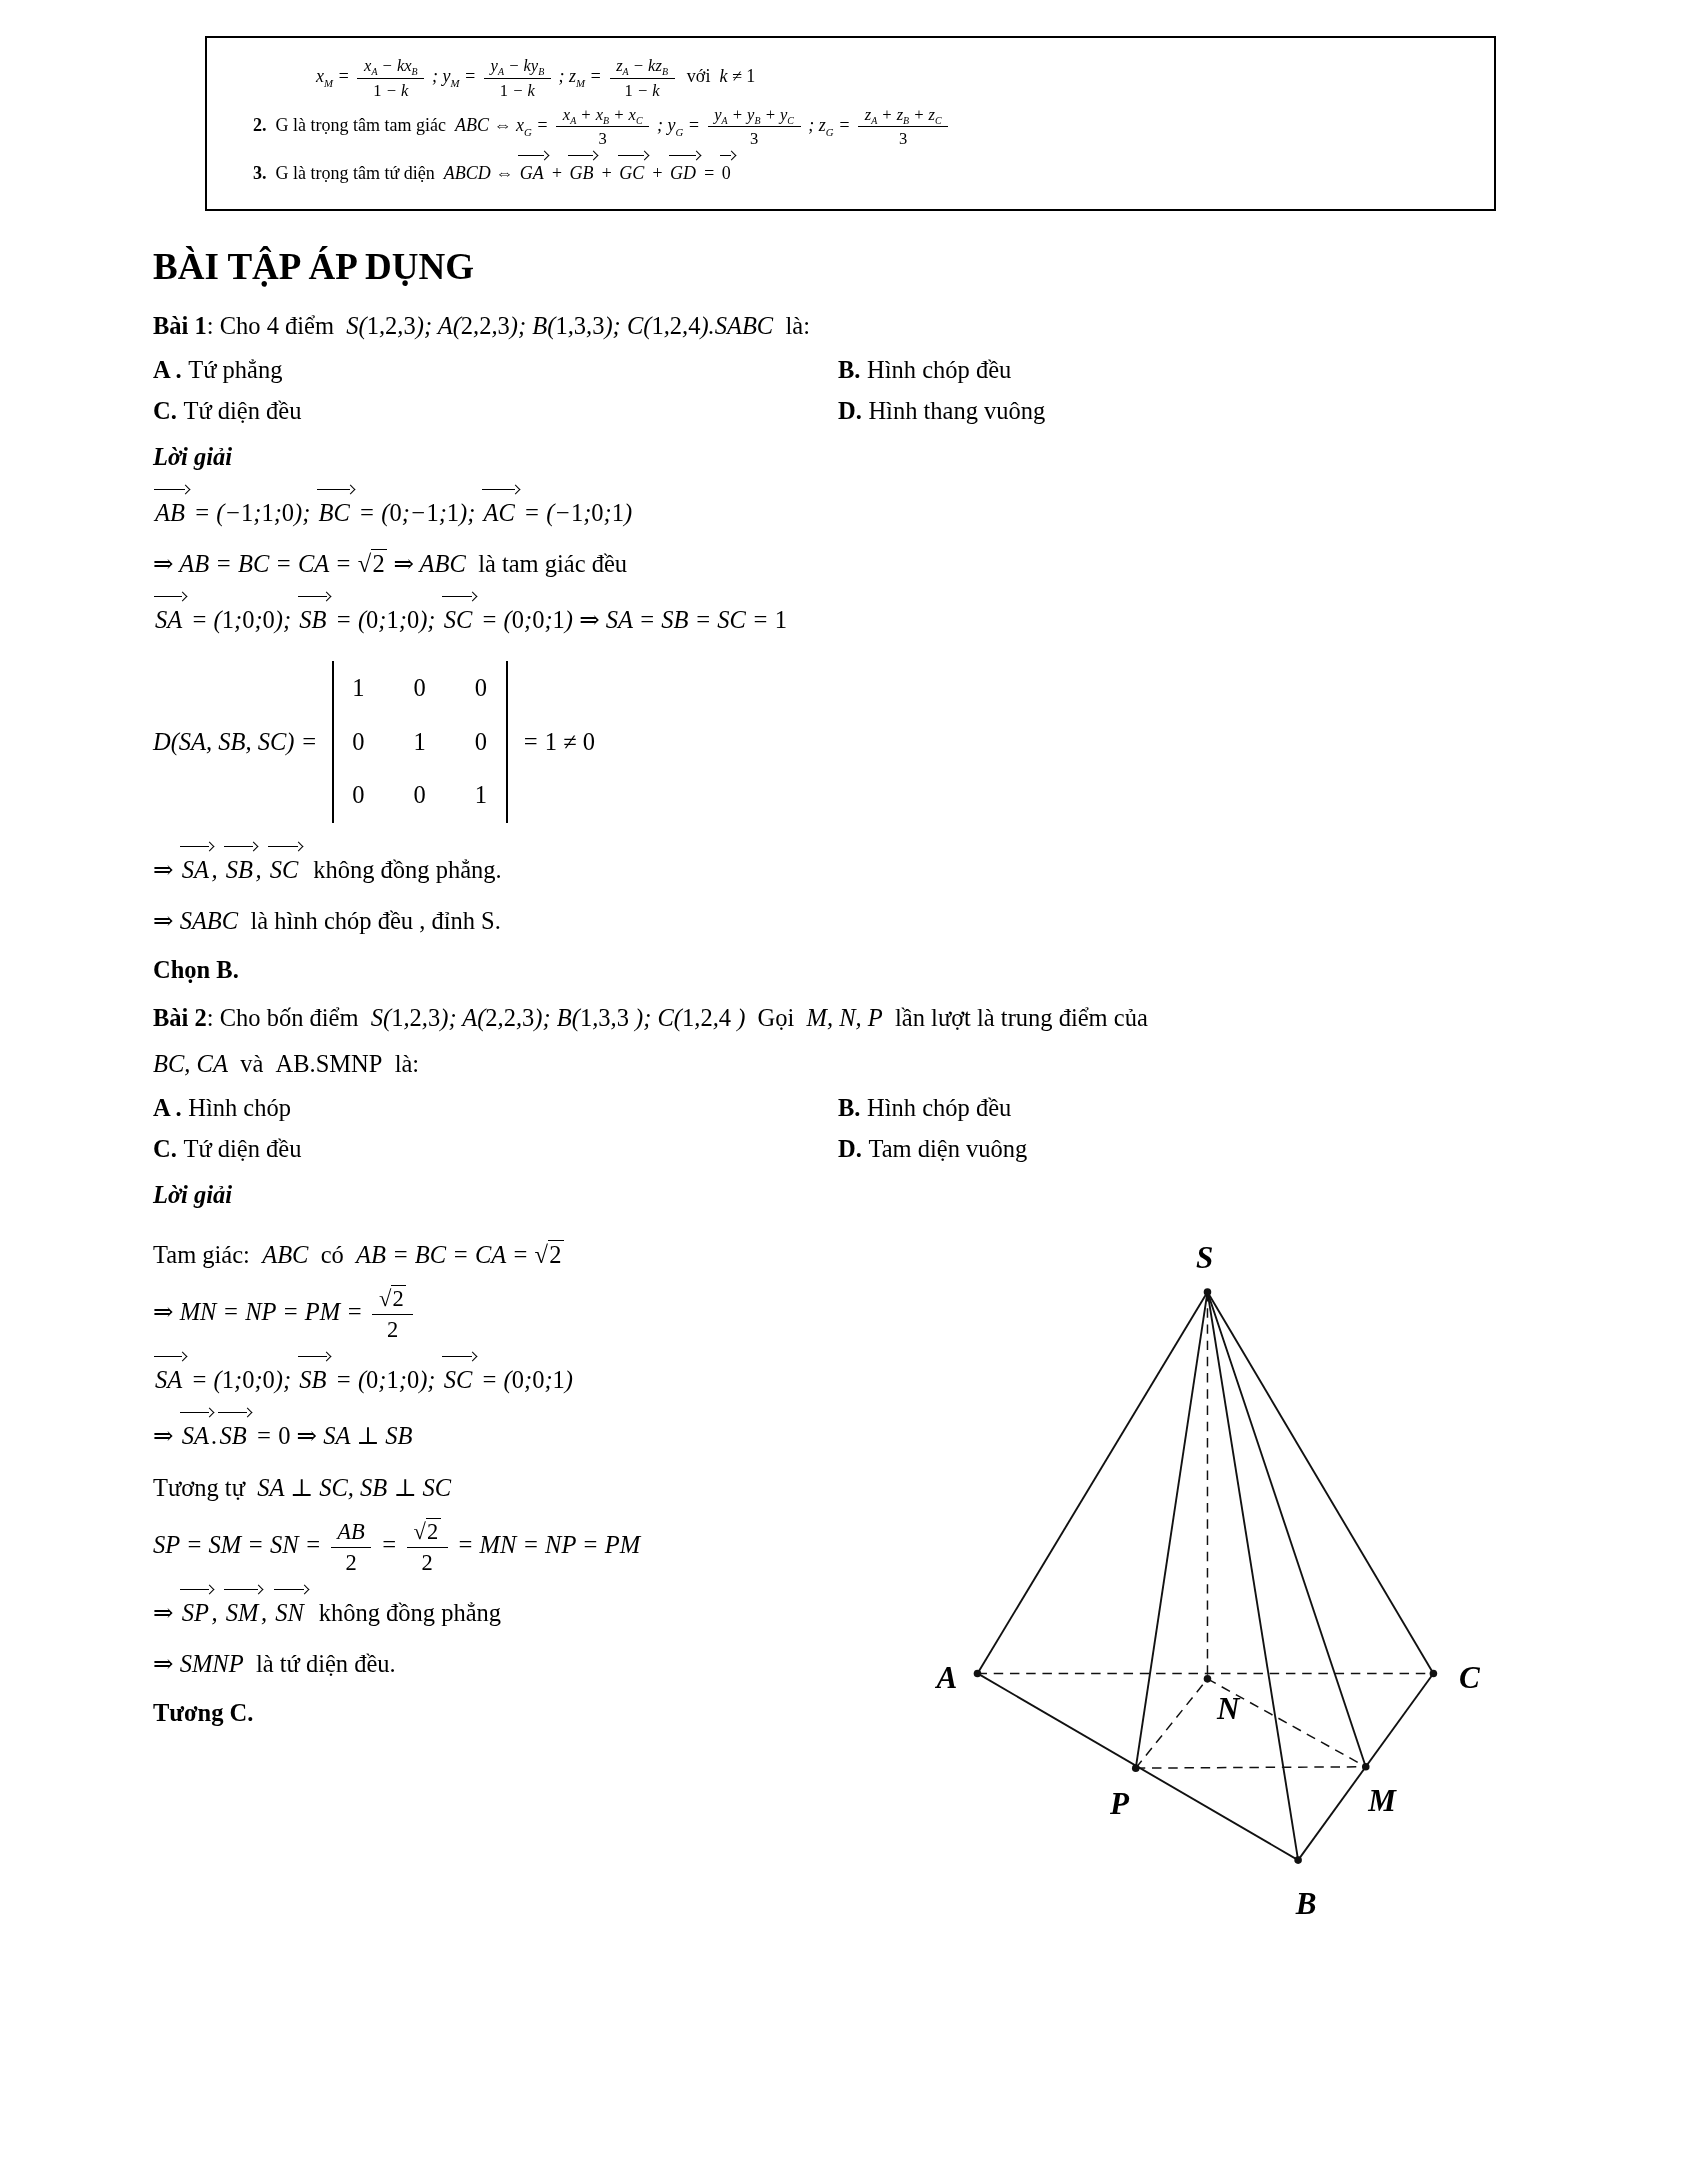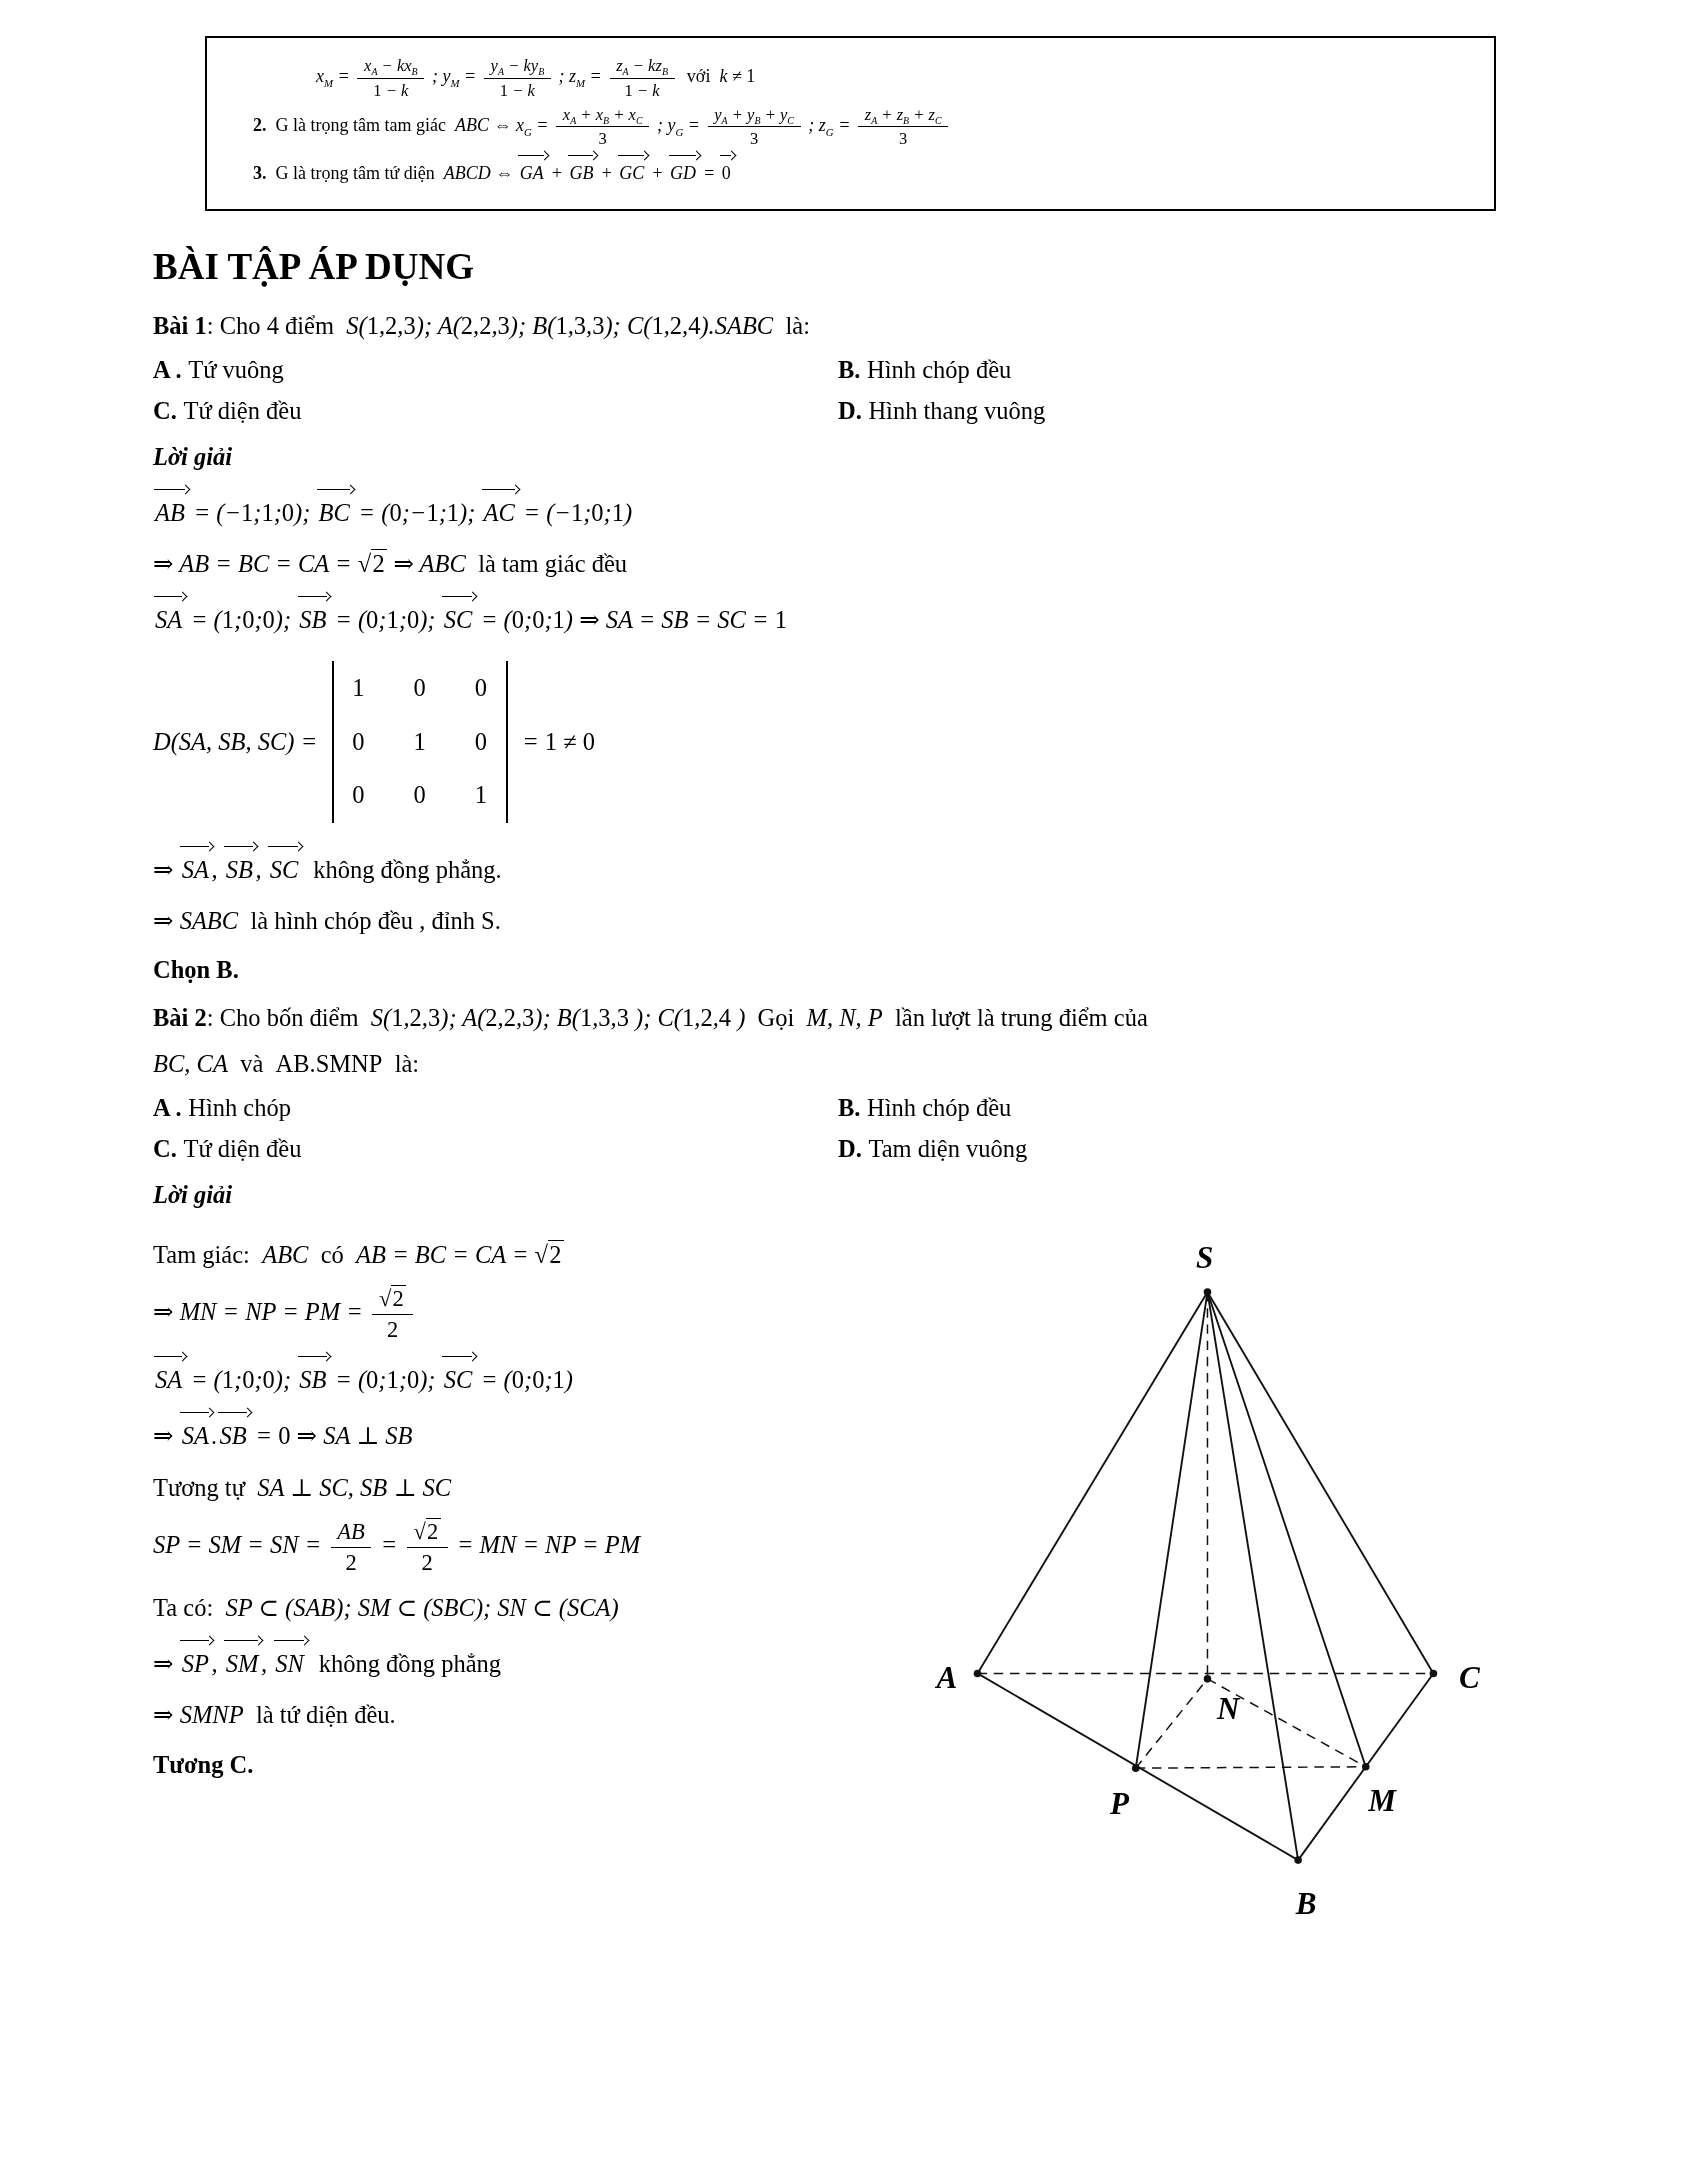--- a/index.html
+++ b/index.html
@@ -80,21 +80,21 @@
           </span></span></p>
     <p class="math-line"><span class="math"><span class="bup"><span class="up">3</span>.</span><span class="up">&nbsp;&nbsp;G là trọng tâm tứ diện&nbsp;&nbsp;</span>ABCD ⇔ <span class="vec">GA</span> + <span class="vec">GB</span> + <span class="vec">GC</span> + <span class="vec">GD</span> = <span class="vec"><span class="up">0</span></span></span></p>
   </section>
 
   <h1 class="heading">BÀI TẬP ÁP DỤNG</h1>
 
   <section class="problem">
     <p class="math-line title"><span class="math"><span class="bup">Bài <span class="up">1</span></span><span class="up">: Cho <span class="up">4</span> điểm&nbsp;&nbsp;</span>S(<span class="up">1</span>,<span class="up">2</span>,<span class="up">3</span>); A(<span class="up">2</span>,<span class="up">2</span>,<span class="up">3</span>); B(<span class="up">1</span>,<span class="up">3</span>,<span class="up">3</span>); C(<span class="up">1</span>,<span class="up">2</span>,<span class="up">4</span>).SABC<span class="up">&nbsp;&nbsp;là:</span></span></p>
 
     <div class="options">
-      <div class="option"><span class="olet">A .</span><span class="olab">Tứ vuông</span></div>
+      <div class="option"><span class="olet">A .</span><span class="olab">Tứ phẳng</span></div>
       <div class="option"><span class="olet">B.</span><span class="olab">Hình chóp đều</span></div>
       <div class="option"><span class="olet">C.</span><span class="olab">Tứ diện đều</span></div>
       <div class="option"><span class="olet">D.</span><span class="olab">Hình thang vuông</span></div>
     </div>
 
     <p class="loigiai">Lời giải</p>
 
     <p class="math-line"><span class="math"><span class="vec">AB</span> = (−<span class="up">1</span>;<span class="up">1</span>;<span class="up">0</span>); <span class="vec">BC</span> = (<span class="up">0</span>;−<span class="up">1</span>;<span class="up">1</span>); <span class="vec">AC</span> = (−<span class="up">1</span>;<span class="up">0</span>;<span class="up">1</span>)</span></p>
     <p class="math-line"><span class="math">⇒ AB = BC = CA = <span class="sqrt">√<span class="srad"><span class="up">2</span></span></span> ⇒ ABC<span class="up">&nbsp;&nbsp;là tam giác đều</span></span></p>
     <p class="math-line"><span class="math"><span class="vec">SA</span> = (<span class="up">1</span>;<span class="up">0</span>;<span class="up">0</span>); <span class="vec">SB</span> = (<span class="up">0</span>;<span class="up">1</span>;<span class="up">0</span>); <span class="vec">SC</span> = (<span class="up">0</span>;<span class="up">0</span>;<span class="up">1</span>) ⇒ SA = SB = SC = <span class="up">1</span></span></p>
@@ -144,21 +144,20 @@
         <p class="math-line"><span class="math"><span class="vec">SA</span> = (<span class="up">1</span>;<span class="up">0</span>;<span class="up">0</span>); <span class="vec">SB</span> = (<span class="up">0</span>;<span class="up">1</span>;<span class="up">0</span>); <span class="vec">SC</span> = (<span class="up">0</span>;<span class="up">0</span>;<span class="up">1</span>)</span></p>
         <p class="math-line"><span class="math">⇒ <span class="vec">SA</span>.<span class="vec">SB</span> = <span class="up">0</span> ⇒ SA ⊥ SB</span></p>
         <p class="math-line"><span class="math"><span class="up">Tương tự&nbsp;&nbsp;</span>SA ⊥ SC, SB ⊥ SC</span></p>
         <p class="math-line"><span class="math">SP = SM = SN = <span class="frac">
                 <span class="fnum">AB</span>
                 <span class="fden"><span class="up">2</span></span>
               </span> = <span class="frac">
                 <span class="fnum"><span class="sqrt">√<span class="srad"><span class="up">2</span></span></span></span>
                 <span class="fden"><span class="up">2</span></span>
               </span> = MN = NP = PM</span></p>
-        <p class="math-line"><span class="math"><span class="up">Ta có:&nbsp;&nbsp;</span>SP ⊂ (SAB); SM ⊂ (SBC); SN ⊂ (SCA)</span></p>
         <p class="math-line"><span class="math">⇒ <span class="vec">SP</span>, <span class="vec">SM</span>, <span class="vec">SN</span><span class="up">&nbsp;&nbsp;không đồng phẳng</span></span></p>
         <p class="math-line"><span class="math">⇒ SMNP<span class="up">&nbsp;&nbsp;là tứ diện đều.</span></span></p>
         <p class="chon">Tương C.</p>
       </div>
 
       <div class="bai2-right">
         <svg class="diagram" viewBox="0 0 430 530" width="582" height="717" xmlns="http://www.w3.org/2000/svg" style="font-size:37px">
           <g stroke="#111" stroke-width="1.4" fill="none">
             <line x1="205" y1="48" x2="35" y2="330"></line>
             <line x1="205" y1="48" x2="372" y2="330"></line>

